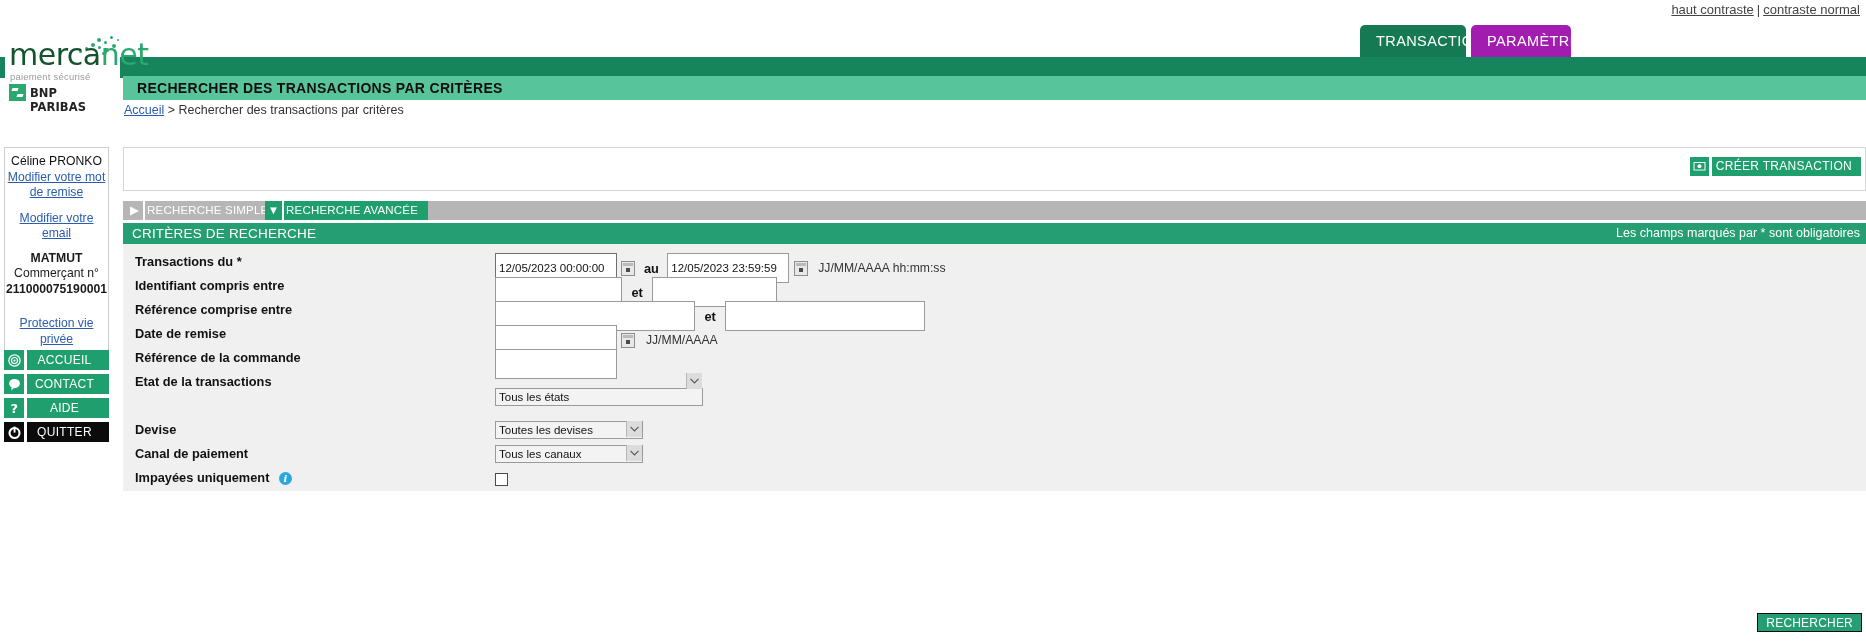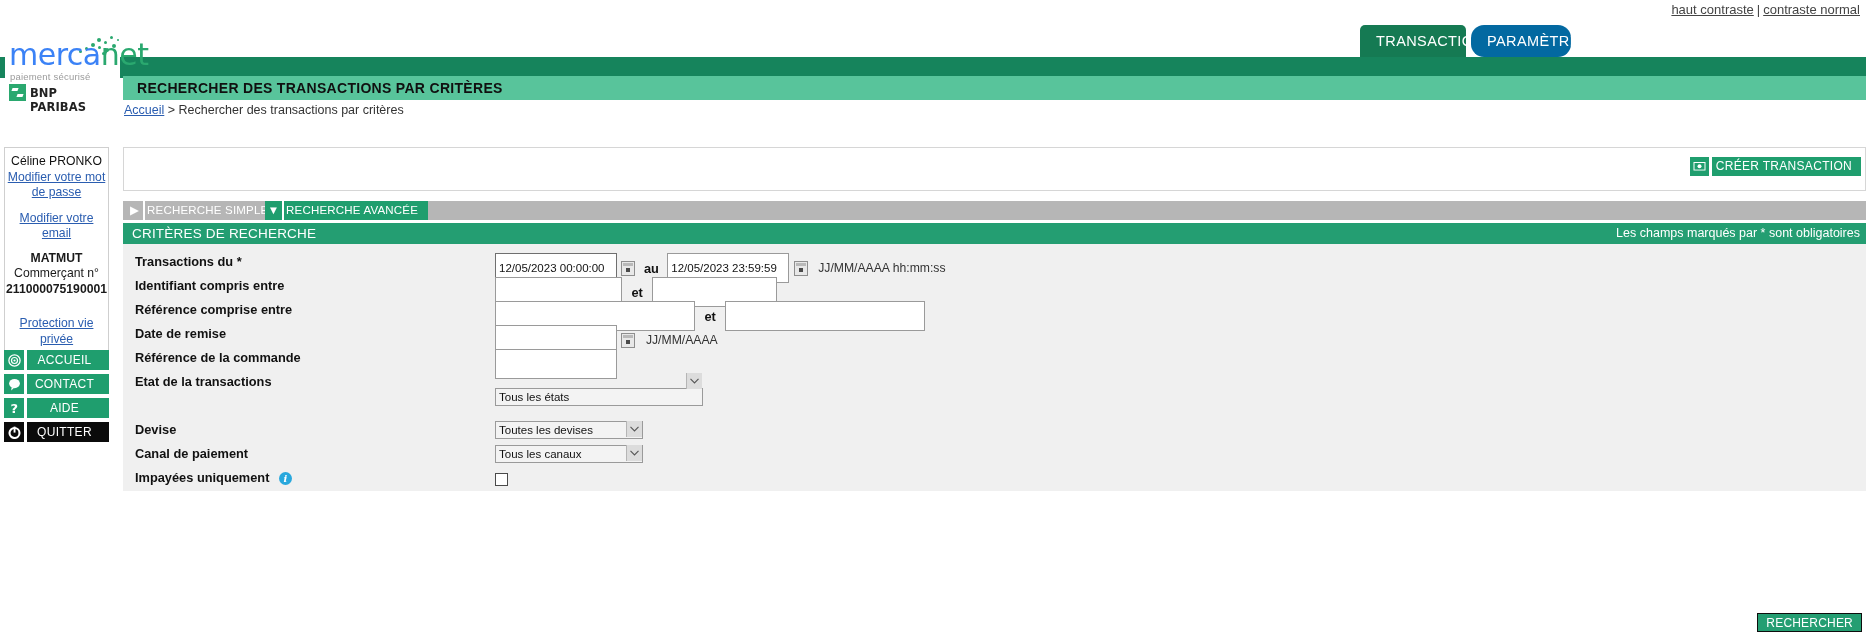--- a/index.html
+++ b/index.html
@@ -26,38 +26,38 @@
   .tabstrip {
     position: absolute; top: 25px; left: 0; right: 0; height: 32px;
   }
   .tab {
     position: absolute; top: 0; height: 32px; line-height: 32px;
     color: #ffffff; font-size: 14.5px; letter-spacing: .4px;
     text-align: center; padding: 0 16px;
     border-radius: 5px 5px 0 0;
   }
   .tab.active { background: #157a53; left: 1360px; width: 106px; }
-  .tab.inactive { background: #0369a1; left: 1471px; width: 100px; border-radius: 13px; }
+  .tab.inactive { background: #a21caf; left: 1471px; width: 100px; }
 
   .nav-green-bar {
     position: absolute; top: 57px; left: 0; width: 1866px; height: 21px;
     background: #16845c;
   }
 
   
   .logo-wrap {
     position: absolute; top: 30px; left: 5px; width: 115px; height: 72px;
     z-index: 5; background: #fff;
   }
   .logo-merca {
     font-size: 30px; letter-spacing: -0.5px; line-height: 1;
     position: absolute; top: 10px; left: 4px;
     font-family: "DejaVu Sans", sans-serif;
   }
-  .logo-merca .g1 { color: #3b82f6; }
+  .logo-merca .g1 { color: #14532d; }
   .logo-merca .g2 { color: #2aa86f; }
   .logo-sub {
     position: absolute; top: 41px; left: 5px;
     font-size: 9.5px; color: #9b9b9b; letter-spacing: .2px;
   }
   .logo-dots { position: absolute; top: 4px; left: 72px; width: 44px; height: 22px; }
   .logo-dots i {
     position: absolute; background: #2aa86f; border-radius: 50%;
     display: block;
   }
@@ -306,21 +306,21 @@
   </div>
 
   <div class="breadcrumb">
     <a href="#">Accueil</a>
     <span class="sep">&gt;</span>
     <span>Rechercher des transactions par critères</span>
   </div>
 
   <div class="side-card">
     <div class="name">Céline PRONKO</div>
-    <a href="#">Modifier votre mot de passe</a>
+    <a href="#">Modifier votre mot de remise</a>
     <div class="sp"></div>
     <a href="#">Modifier votre email</a>
     <div class="merchant">MATMUT</div>
     <div class="mlabel">Commerçant n°</div>
     <div class="mnum">211000075190001</div>
     <a href="#" class="privacy">Protection vie privée</a>
   </div>
 
   <div class="side-btns">
     <div class="side-btn">

